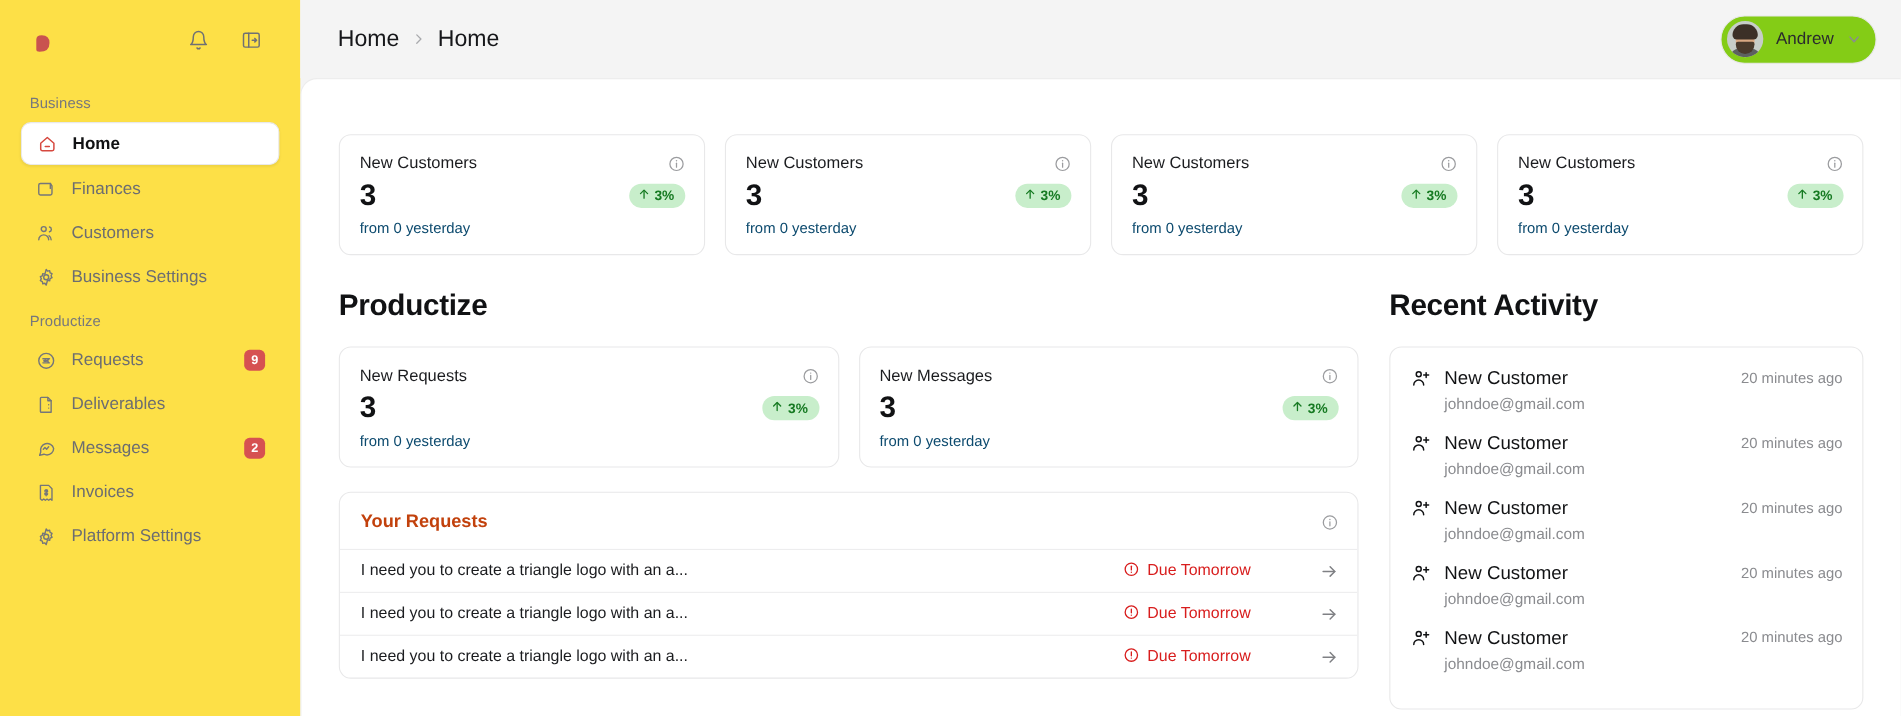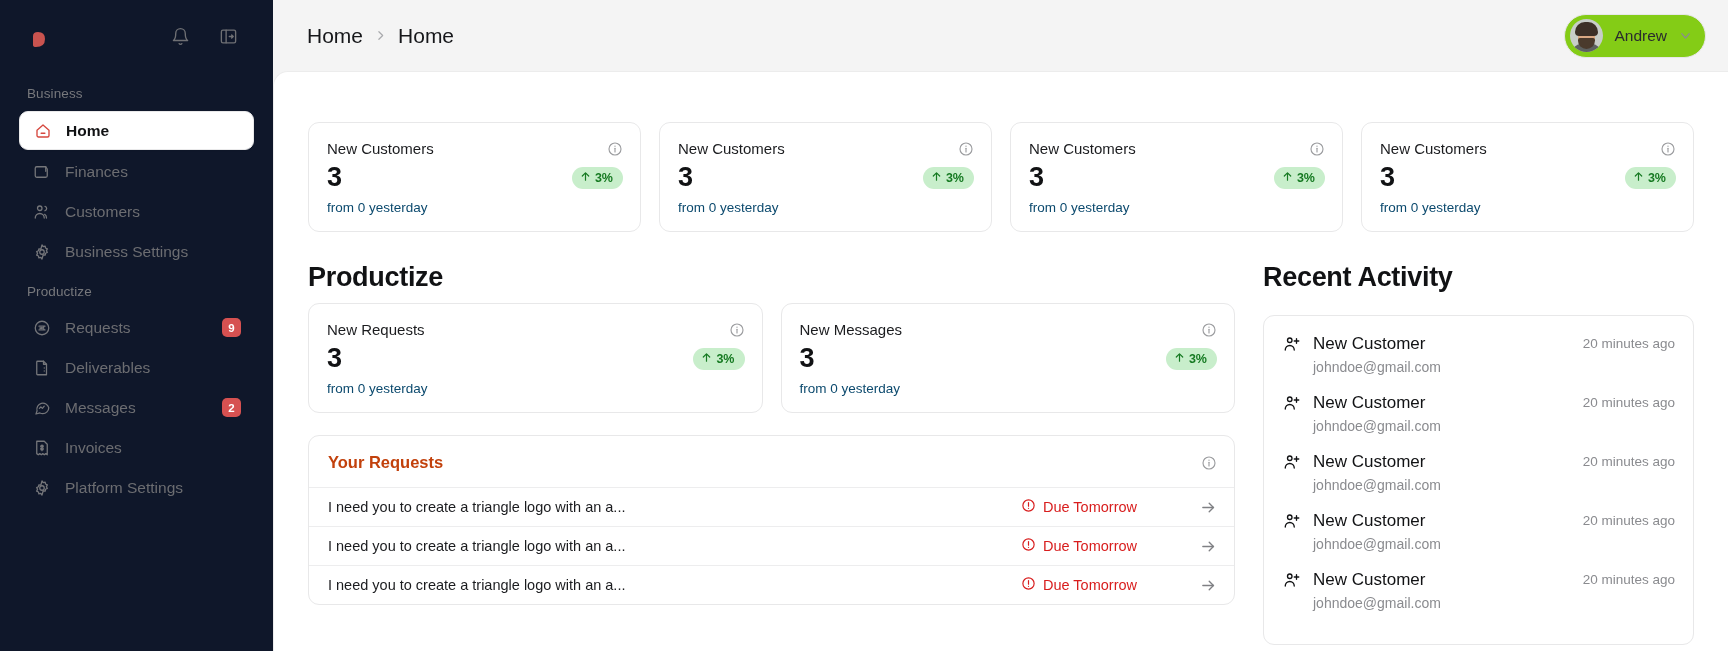--- a/index.html
+++ b/index.html
@@ -8,21 +8,21 @@
     font-family: "Liberation Sans", sans-serif;
     background: #f4f4f4;
     overflow: hidden;
     -webkit-font-smoothing: antialiased;
   }
   .app { display: flex; width: 1728px; height: 651px; background: #f4f4f4; }
 
   
   .sidebar {
     width: 273px; min-width: 273px; height: 651px;
-    background: #0f172a;
+    background: #fde047;
     display: flex; flex-direction: column;
     padding: 0;
   }
   .sidebar-top {
     height: 72px; display: flex; align-items: center;
     padding: 0 20px 0 24px; gap: 0;
   }
   .logo { width: 34px; height: 34px; display: flex; align-items: center; }
   .sb-icons { margin-left: auto; display: flex; align-items: center; gap: 26px; padding-right: 14px; }
   .sb-icon { width: 22px; height: 22px; display: flex; align-items: center; justify-content: center; cursor: pointer; }
@@ -106,21 +106,21 @@
     margin-left: auto; display: inline-flex; align-items: center; gap: 4px;
     background: #c8eecb; color: #167a22; font-size: 12.5px; font-weight: 700;
     border-radius: 999px; padding: 4px 10px 4px 8px;
   }
   .stat-sub { font-size: 13.5px; color: #0c4a6e; margin-top: 7px; }
 
   .lower { display: flex; gap: 28px; margin-top: 30px; }
   .col-left { flex: 1 1 0; min-width: 0; }
   .col-right { width: 431px; flex: 0 0 431px; }
 
-  .mini-row { display: flex; gap: 18px; margin-top: 10px; }
+  .mini-row { display: flex; gap: 18px; margin-top: 22px; }
   .mini-card {
     flex: 1; border: 1px solid #e8e8e9; border-radius: 11px;
     padding: 17px 17px 16px 18px; background: #fff; min-width: 0;
   }
 
   .panel {
     margin-top: 22px; border: 1px solid #e8e8e9; border-radius: 11px;
     background: #fff; overflow: hidden;
   }
   .panel-head {

